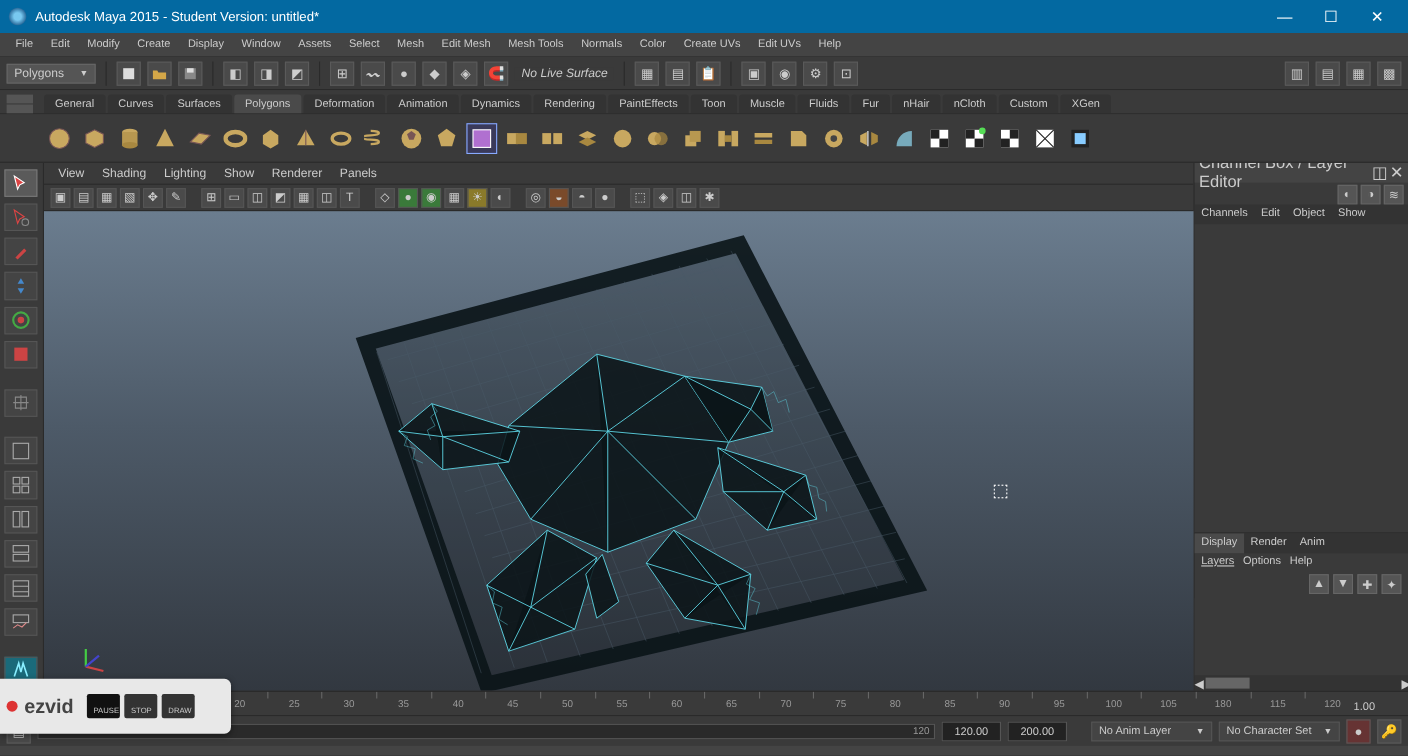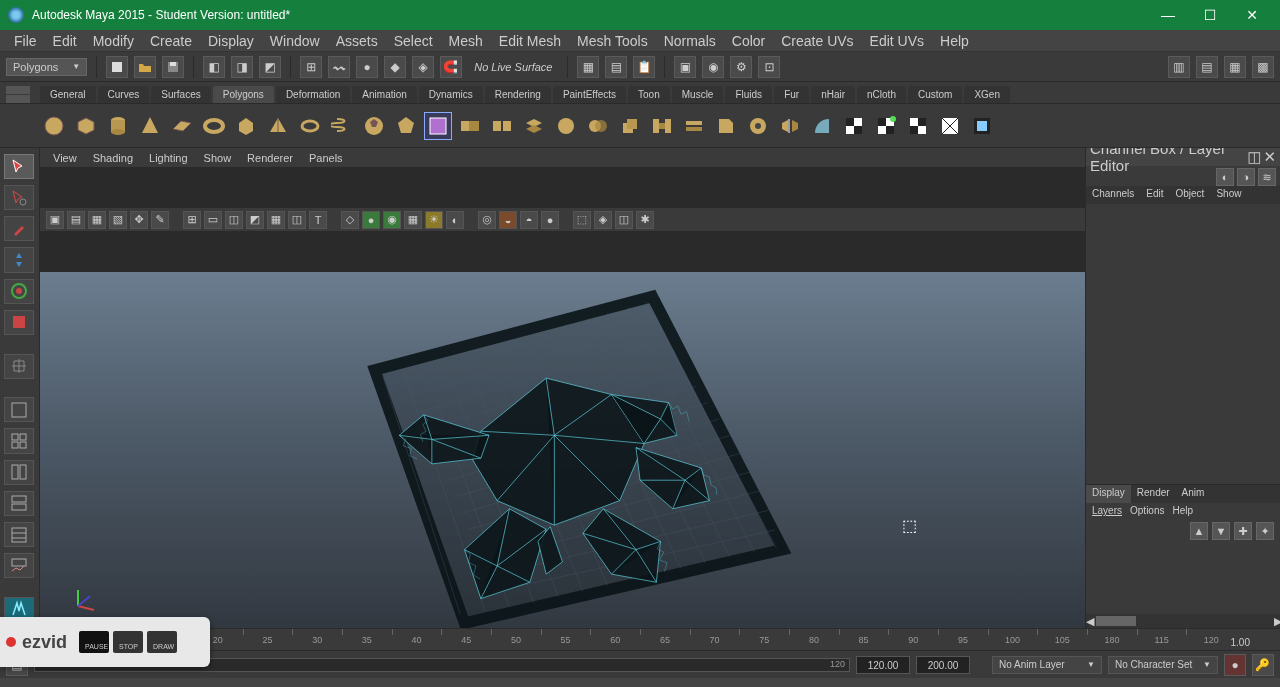--- a/index.html
+++ b/index.html
@@ -1,24 +1,24 @@
 <!DOCTYPE html>
 <html><head>
 <meta charset="utf-8">
 <style>
 * { margin: 0; padding: 0; box-sizing: border-box; font-family: Arial, sans-serif; }
 body { background: #444; overflow: hidden; width: 1280px; height: 687px; font-size: 11px; color: #ccc; }
-.titlebar { background: #15803d; height: 30px; display: flex; align-items: center; padding: 0 8px; color: #fff; }
+.titlebar { background: #0369a1; height: 30px; display: flex; align-items: center; padding: 0 8px; color: #fff; }
 .titlebar .icon { width: 16px; height: 16px; background: radial-gradient(circle, #78c8f0 30%, #2a6a9a 70%); border-radius: 50%; margin-right: 8px; }
 .titlebar .title { flex: 1; font-size: 12px; }
 .titlebar .winbtns { display: flex; gap: 2px; }
 .titlebar .winbtn { width: 40px; height: 24px; display: flex; align-items: center; justify-content: center; color: #fff; font-size: 14px; cursor: pointer; }
 
 .menubar { background: #444; height: 22px; display: flex; align-items: center; padding: 0 6px; border-bottom: 1px solid #333; }
-.menubar .mitem { padding: 2px 8px; cursor: pointer; font-size: 14px; }
+.menubar .mitem { padding: 2px 8px; cursor: pointer; font-size: 10px; }
 
 .toprow { background: #3a3a3a; height: 30px; display: flex; align-items: center; padding: 0 6px; gap: 6px; border-bottom: 1px solid #2a2a2a; }
 .dropdown { background: #555; border: 1px solid #666; padding: 2px 6px; display: flex; align-items: center; gap: 14px; font-size: 11px; cursor: pointer; }
 .dropdown .arrow { font-size: 8px; }
 .sep { width: 1px; height: 22px; background: #2a2a2a; margin: 0 3px; }
 .iconbtn { width: 22px; height: 22px; background: #4a4a4a; border: 1px solid #5a5a5a; display: flex; align-items: center; justify-content: center; cursor: pointer; font-size: 12px; }
 .liveSurface { display: flex; align-items: center; gap: 4px; padding: 0 6px; background: #3a3a3a; font-size: 11px; font-style: italic; }
 .spacer { flex: 1; }
 
 .shelfTabs { background: #3a3a3a; height: 22px; display: flex; align-items: flex-end; padding: 0 0 0 40px; border-bottom: 1px solid #2a2a2a; }
@@ -31,21 +31,21 @@
 .shelfIcon { width: 28px; height: 28px; display: flex; align-items: center; justify-content: center; cursor: pointer; border: 1px solid transparent; }
 .shelfIcon.sel { border: 1px solid #8af; background: #3a3a5a; }
 .primIcon { width: 22px; height: 22px; }
 
 .mainArea { display: flex; height: 480px; }
 .leftTools { width: 40px; background: #3a3a3a; display: flex; flex-direction: column; gap: 6px; padding: 6px 4px; border-right: 1px solid #2a2a2a; }
 .toolBtn { width: 30px; height: 30px; background: #444; border: 1px solid #555; display: flex; align-items: center; justify-content: center; cursor: pointer; }
 .toolBtn.active { background: #5a5a5a; border-color: #777; }
 .toolGap { height: 8px; }
 
-.viewportWrap { flex: 1; display: flex; flex-direction: column; background: #2a2a2a; gap: 40px; }
+.viewportWrap { flex: 1; display: flex; flex-direction: column; background: #2a2a2a; }
 .viewMenu { height: 20px; background: #3a3a3a; display: flex; align-items: center; padding: 0 6px; gap: 2px; border-bottom: 1px solid #2a2a2a; }
 .viewMenu .mitem { padding: 1px 7px; cursor: pointer; font-size: 11px; }
 .viewToolbar { height: 24px; background: #3a3a3a; display: flex; align-items: center; padding: 0 6px; gap: 3px; border-bottom: 1px solid #2a2a2a; }
 .vtb { width: 18px; height: 18px; background: #4a4a4a; border: 1px solid #555; cursor: pointer; display:flex;align-items:center;justify-content:center; }
 .viewport { flex: 1; background: linear-gradient(to bottom, #6b7d8f 0%, #4d5a68 45%, #323840 100%); position: relative; overflow: hidden; }
 
 .rightPanel { width: 195px; background: #3a3a3a; border-left: 1px solid #2a2a2a; display: flex; flex-direction: column; }
 .rpHeader { height: 18px; background: #444; display: flex; align-items: center; justify-content: space-between; padding: 0 4px; font-size: 15px; }
 .rpTabs { display: flex; height: 18px; background: #333; }
 .rpTab { padding: 2px 6px; font-size: 10px; cursor: pointer; }

